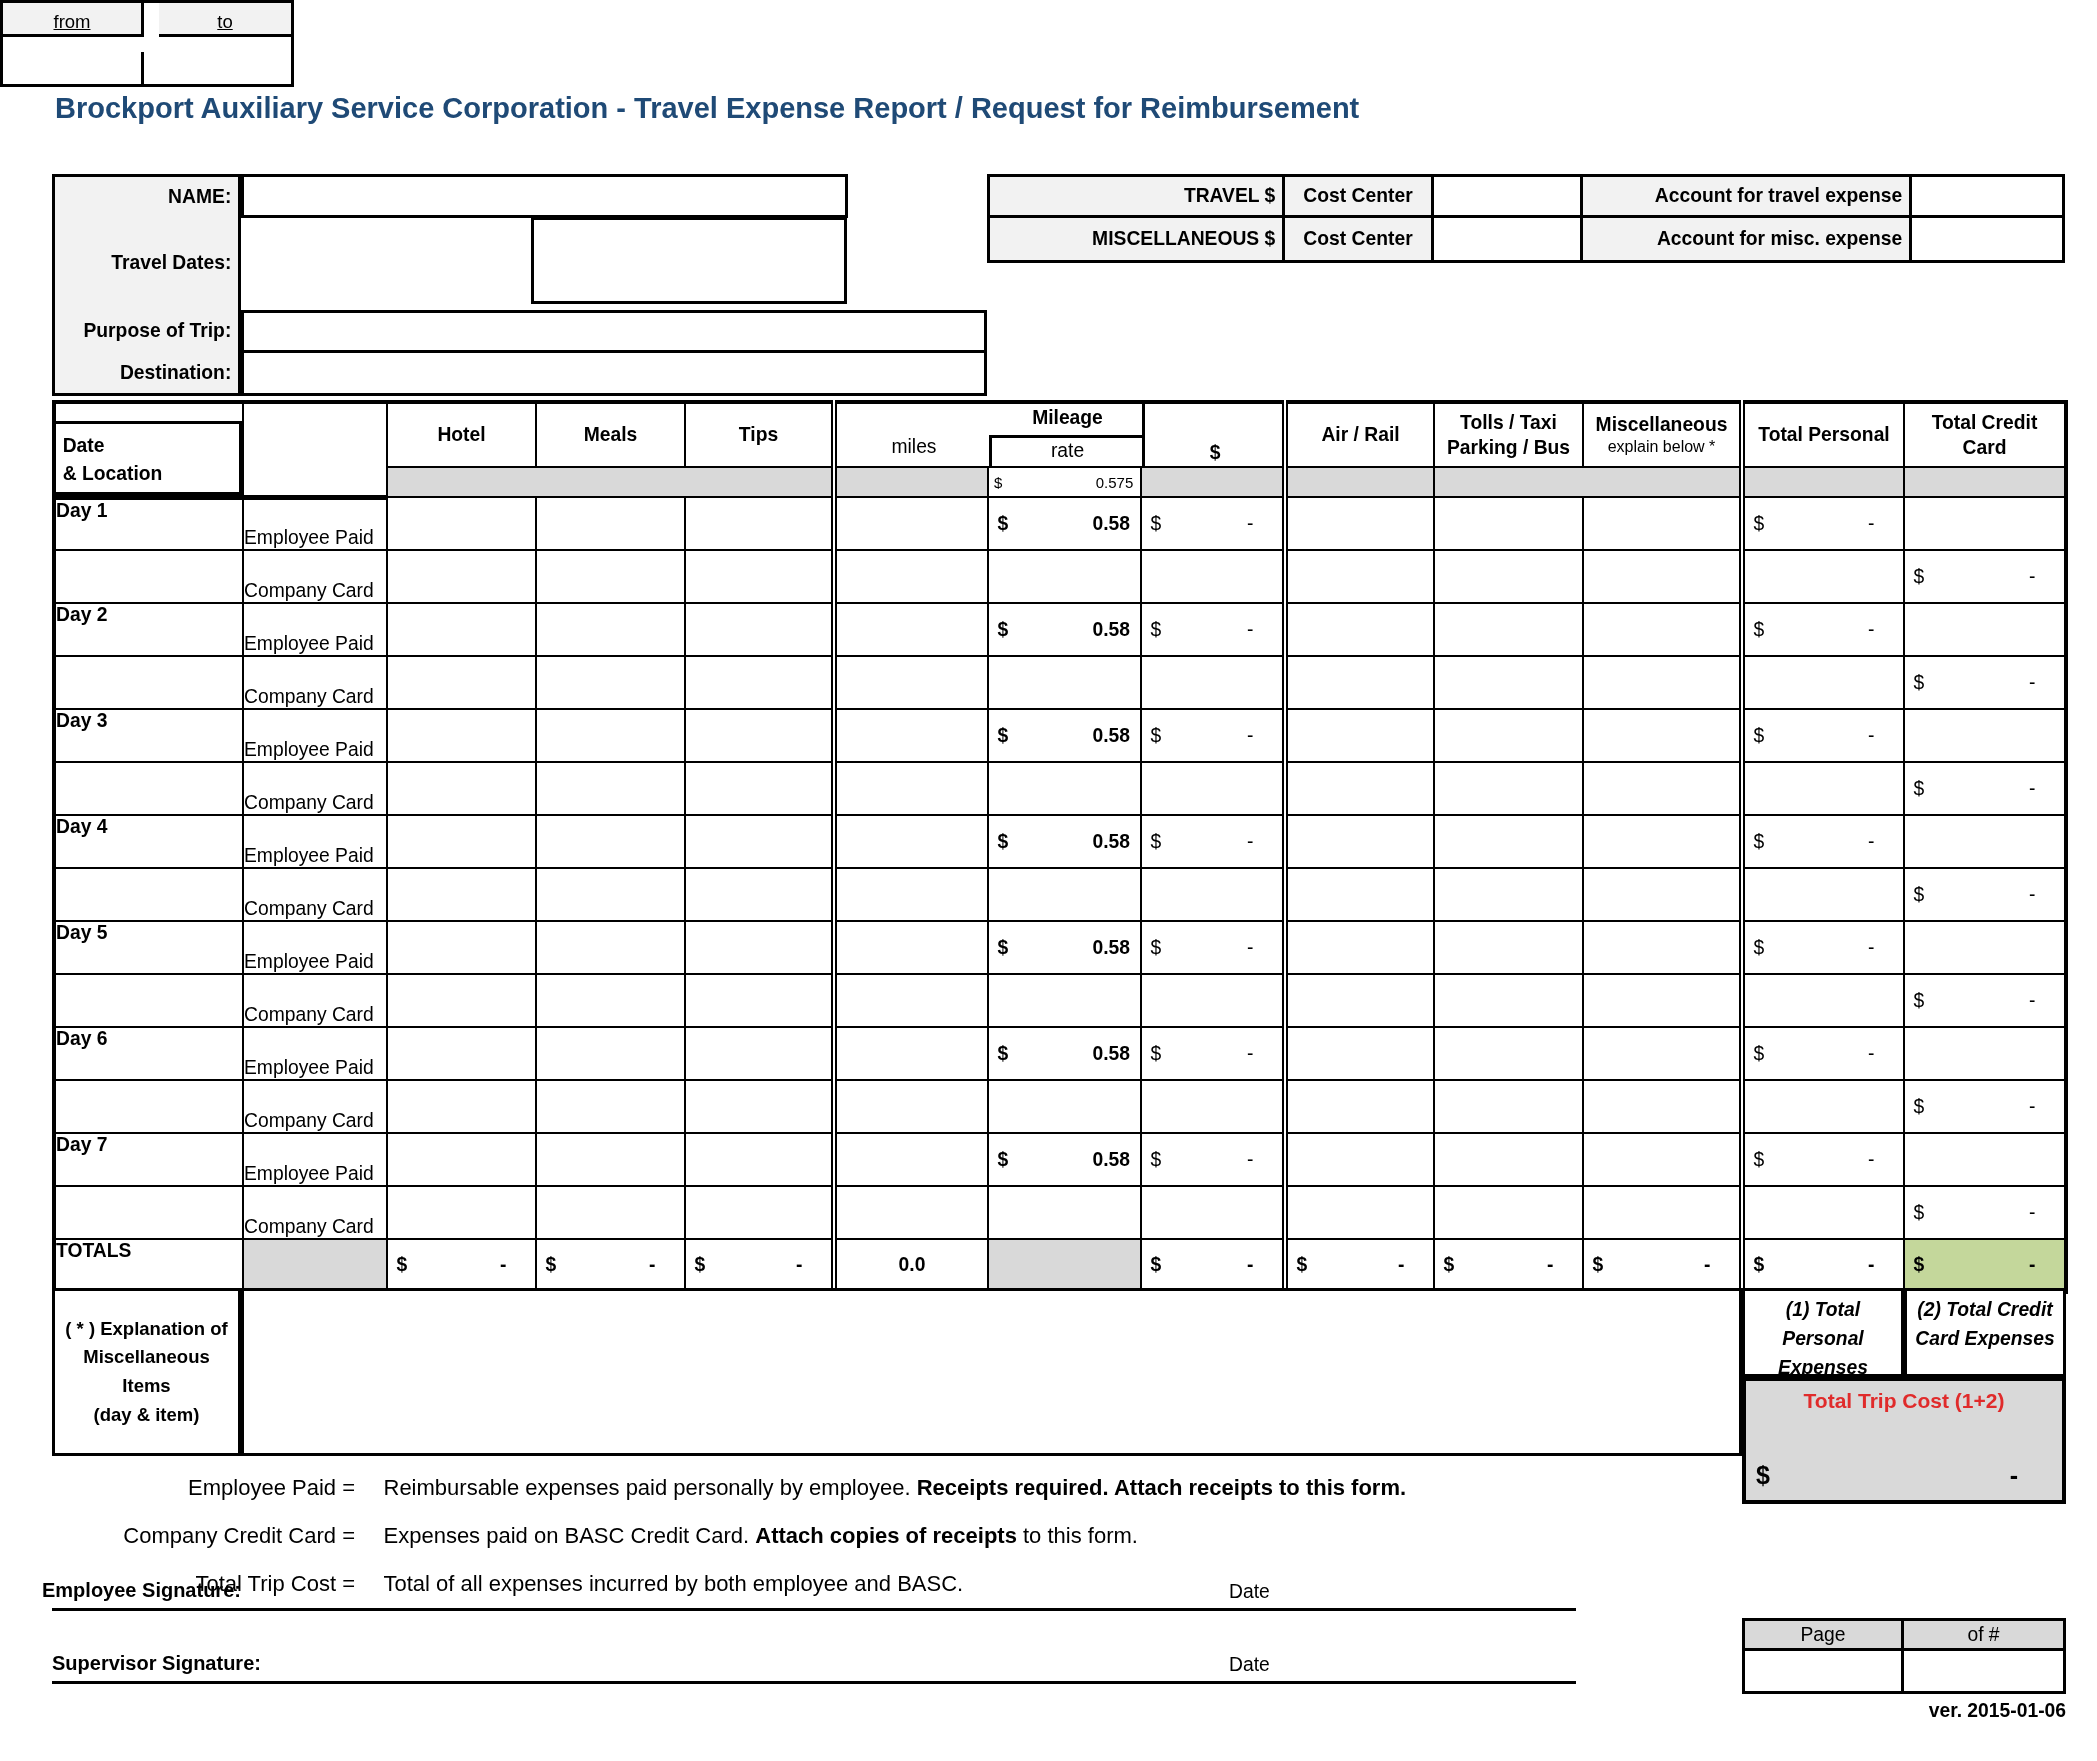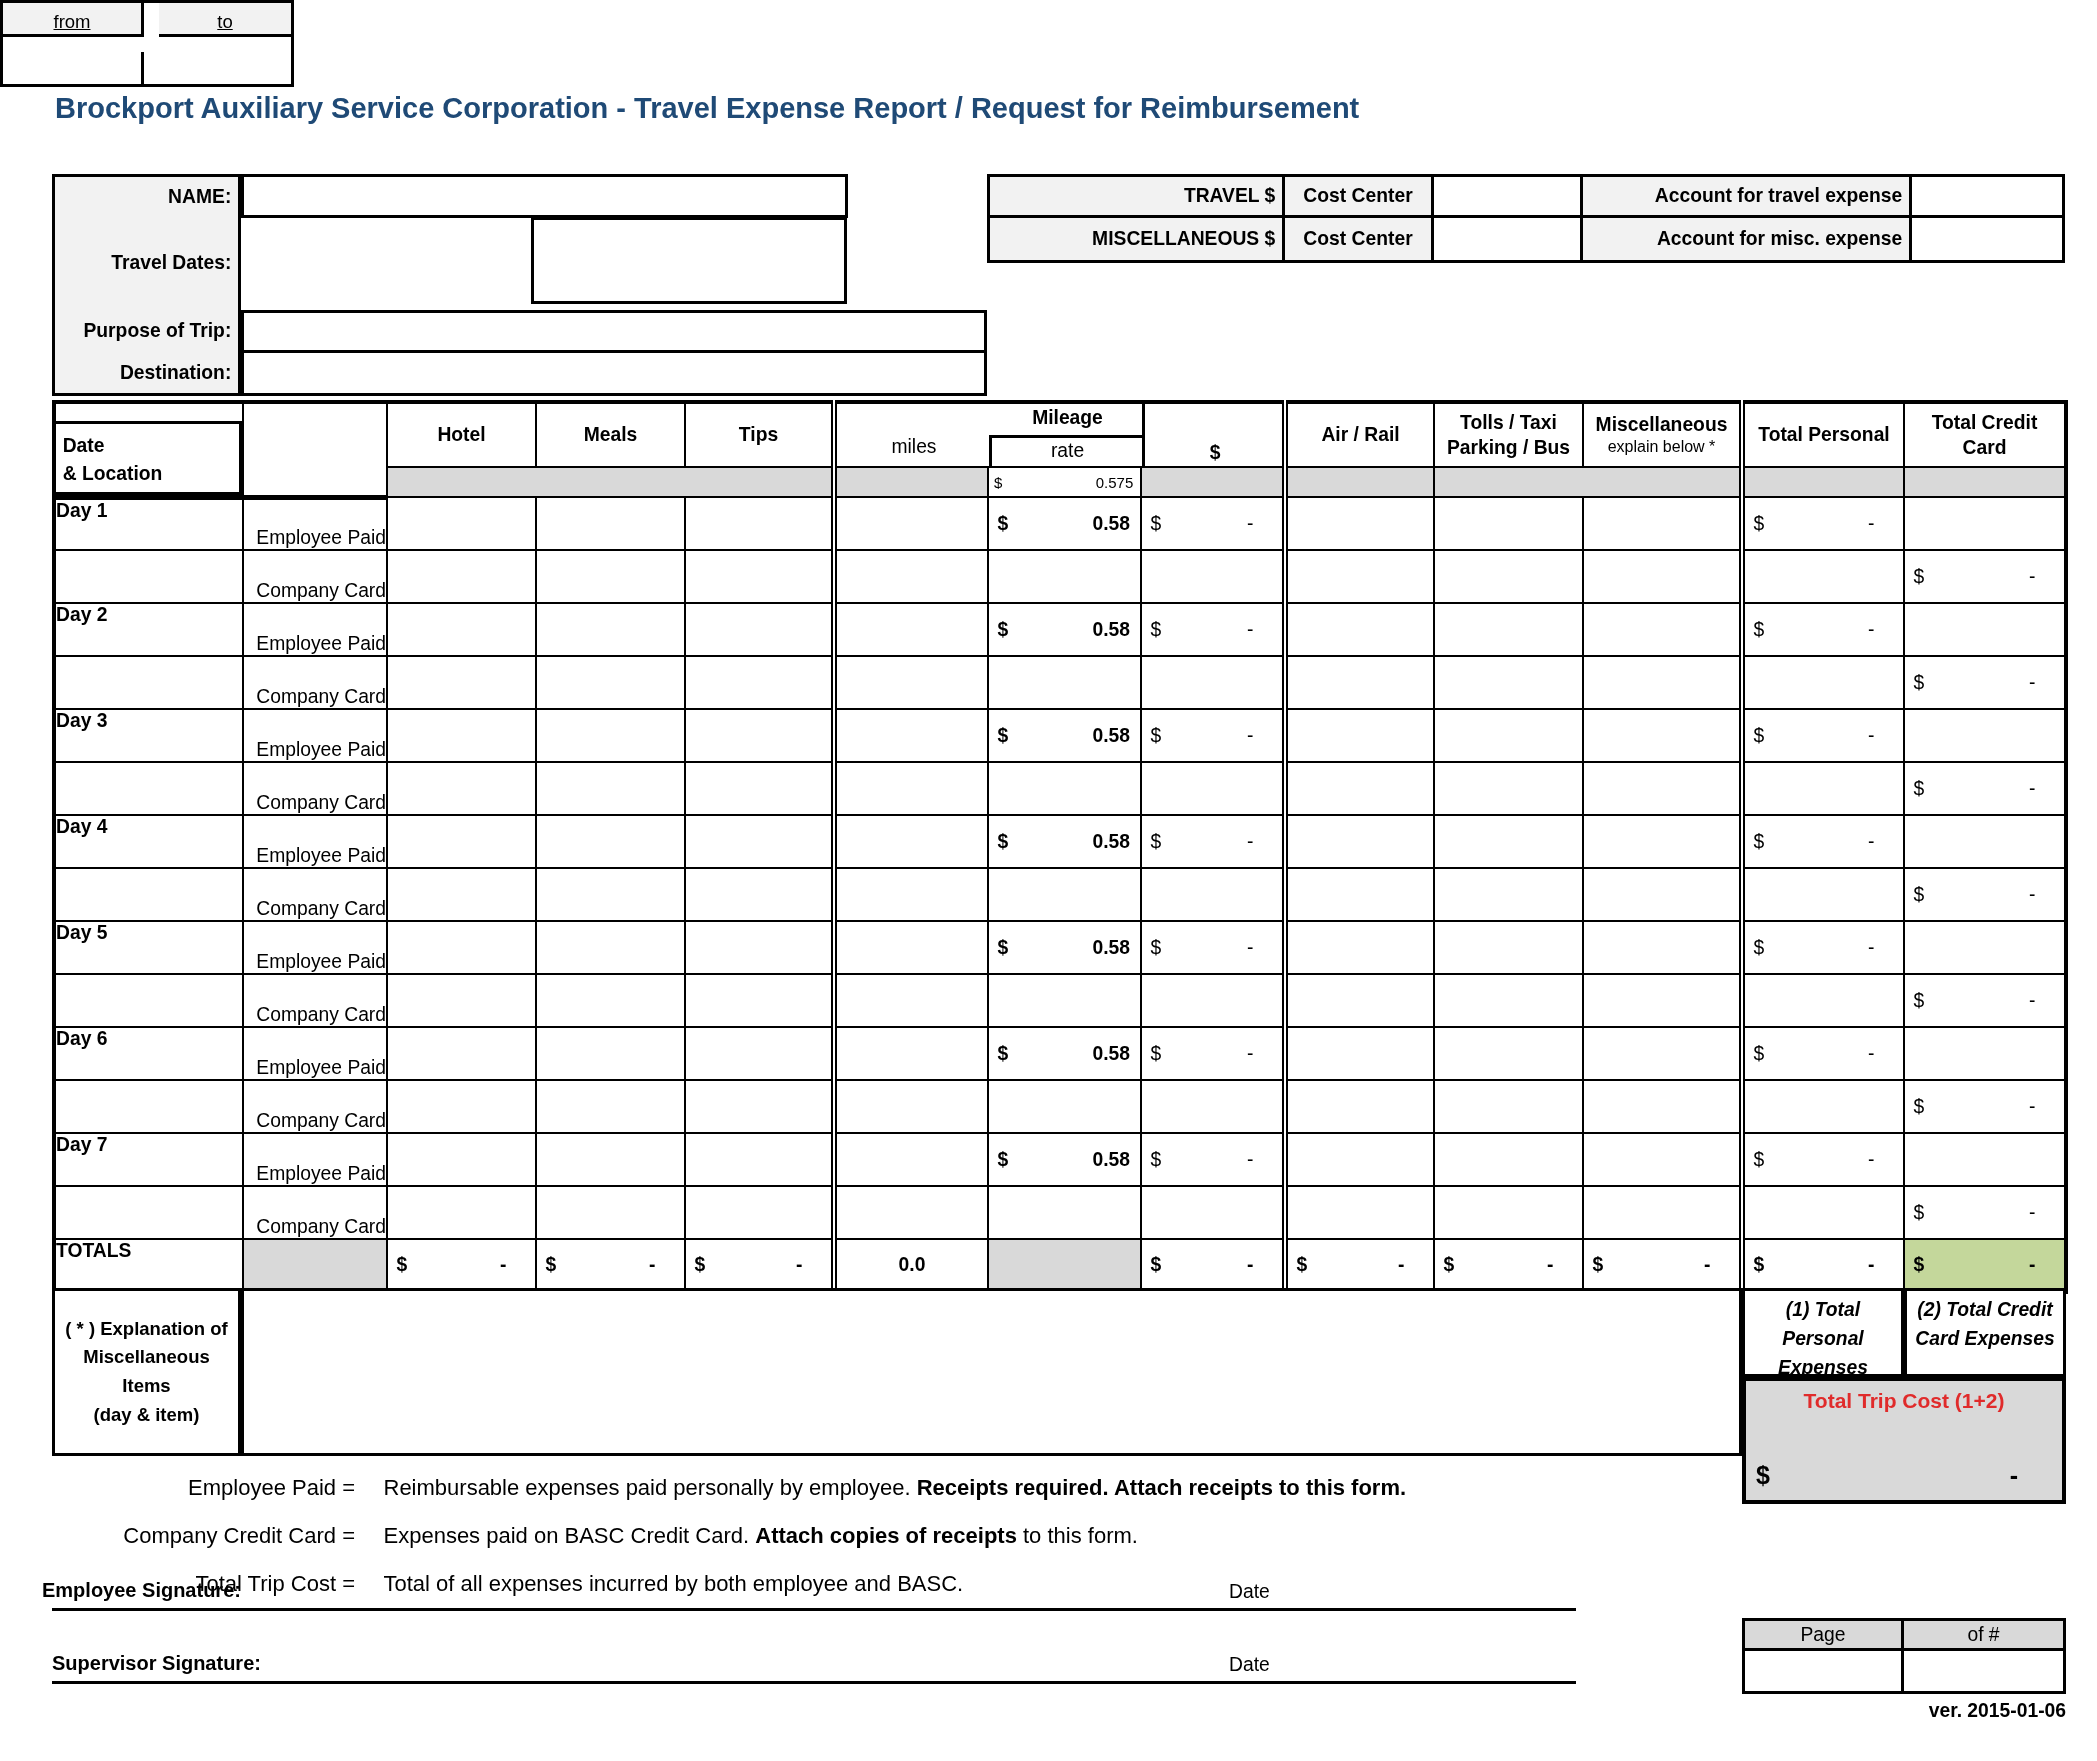--- a/index.html
+++ b/index.html
@@ -62,21 +62,21 @@
 
   .dbl { border-left:6.7px double #000 !important; }
   tr.day td { height:53px; background:#fff; }
   tr.emp td { border-bottom:2.5px solid #000; }
   tr.comp td { border-bottom:5px solid #000; }
   td.green { background:#D7E4BC; }
   td.dark { background:#7F7F7F; }
   td.gray { background:#D9D9D9; }
   td.tgreen { background:#C4D79B; }
   td.c-day { vertical-align:top; text-align:left; padding:2.5px 5px; font-weight:bold; }
-  td.c-payer { vertical-align:bottom; text-align:right; padding:1.7px 8.4px 4.2px 1.7px; font-size:18.5px; font-weight:normal; }
+  td.c-payer { vertical-align:bottom; text-align:left; padding:1.7px 8.4px 4.2px 1.7px; font-size:18.5px; font-weight:normal; }
   .amt { display:flex; justify-content:space-between; align-items:center; height:100%; padding:0 10px 0 8.4px; }
   .amt.dash { padding-right:28.5px; }
   .amt.num { font-weight:600; }
   tr.totals td { height:53px; border-bottom:5px solid #000; }
   tr.totals .amt, tr.totals .cnum { font-weight:600; }
   td.cnum { text-align:center; vertical-align:middle; }
 
   
   #exp-label { left:52px; top:1288px; width:189px; height:168px; display:flex; flex-direction:column; align-items:center; justify-content:center; font-weight:bold; font-size:18.5px; line-height:1.55; text-align:center; }
   #exp-box { left:241px; top:1288px; width:1501px; height:168px; }

